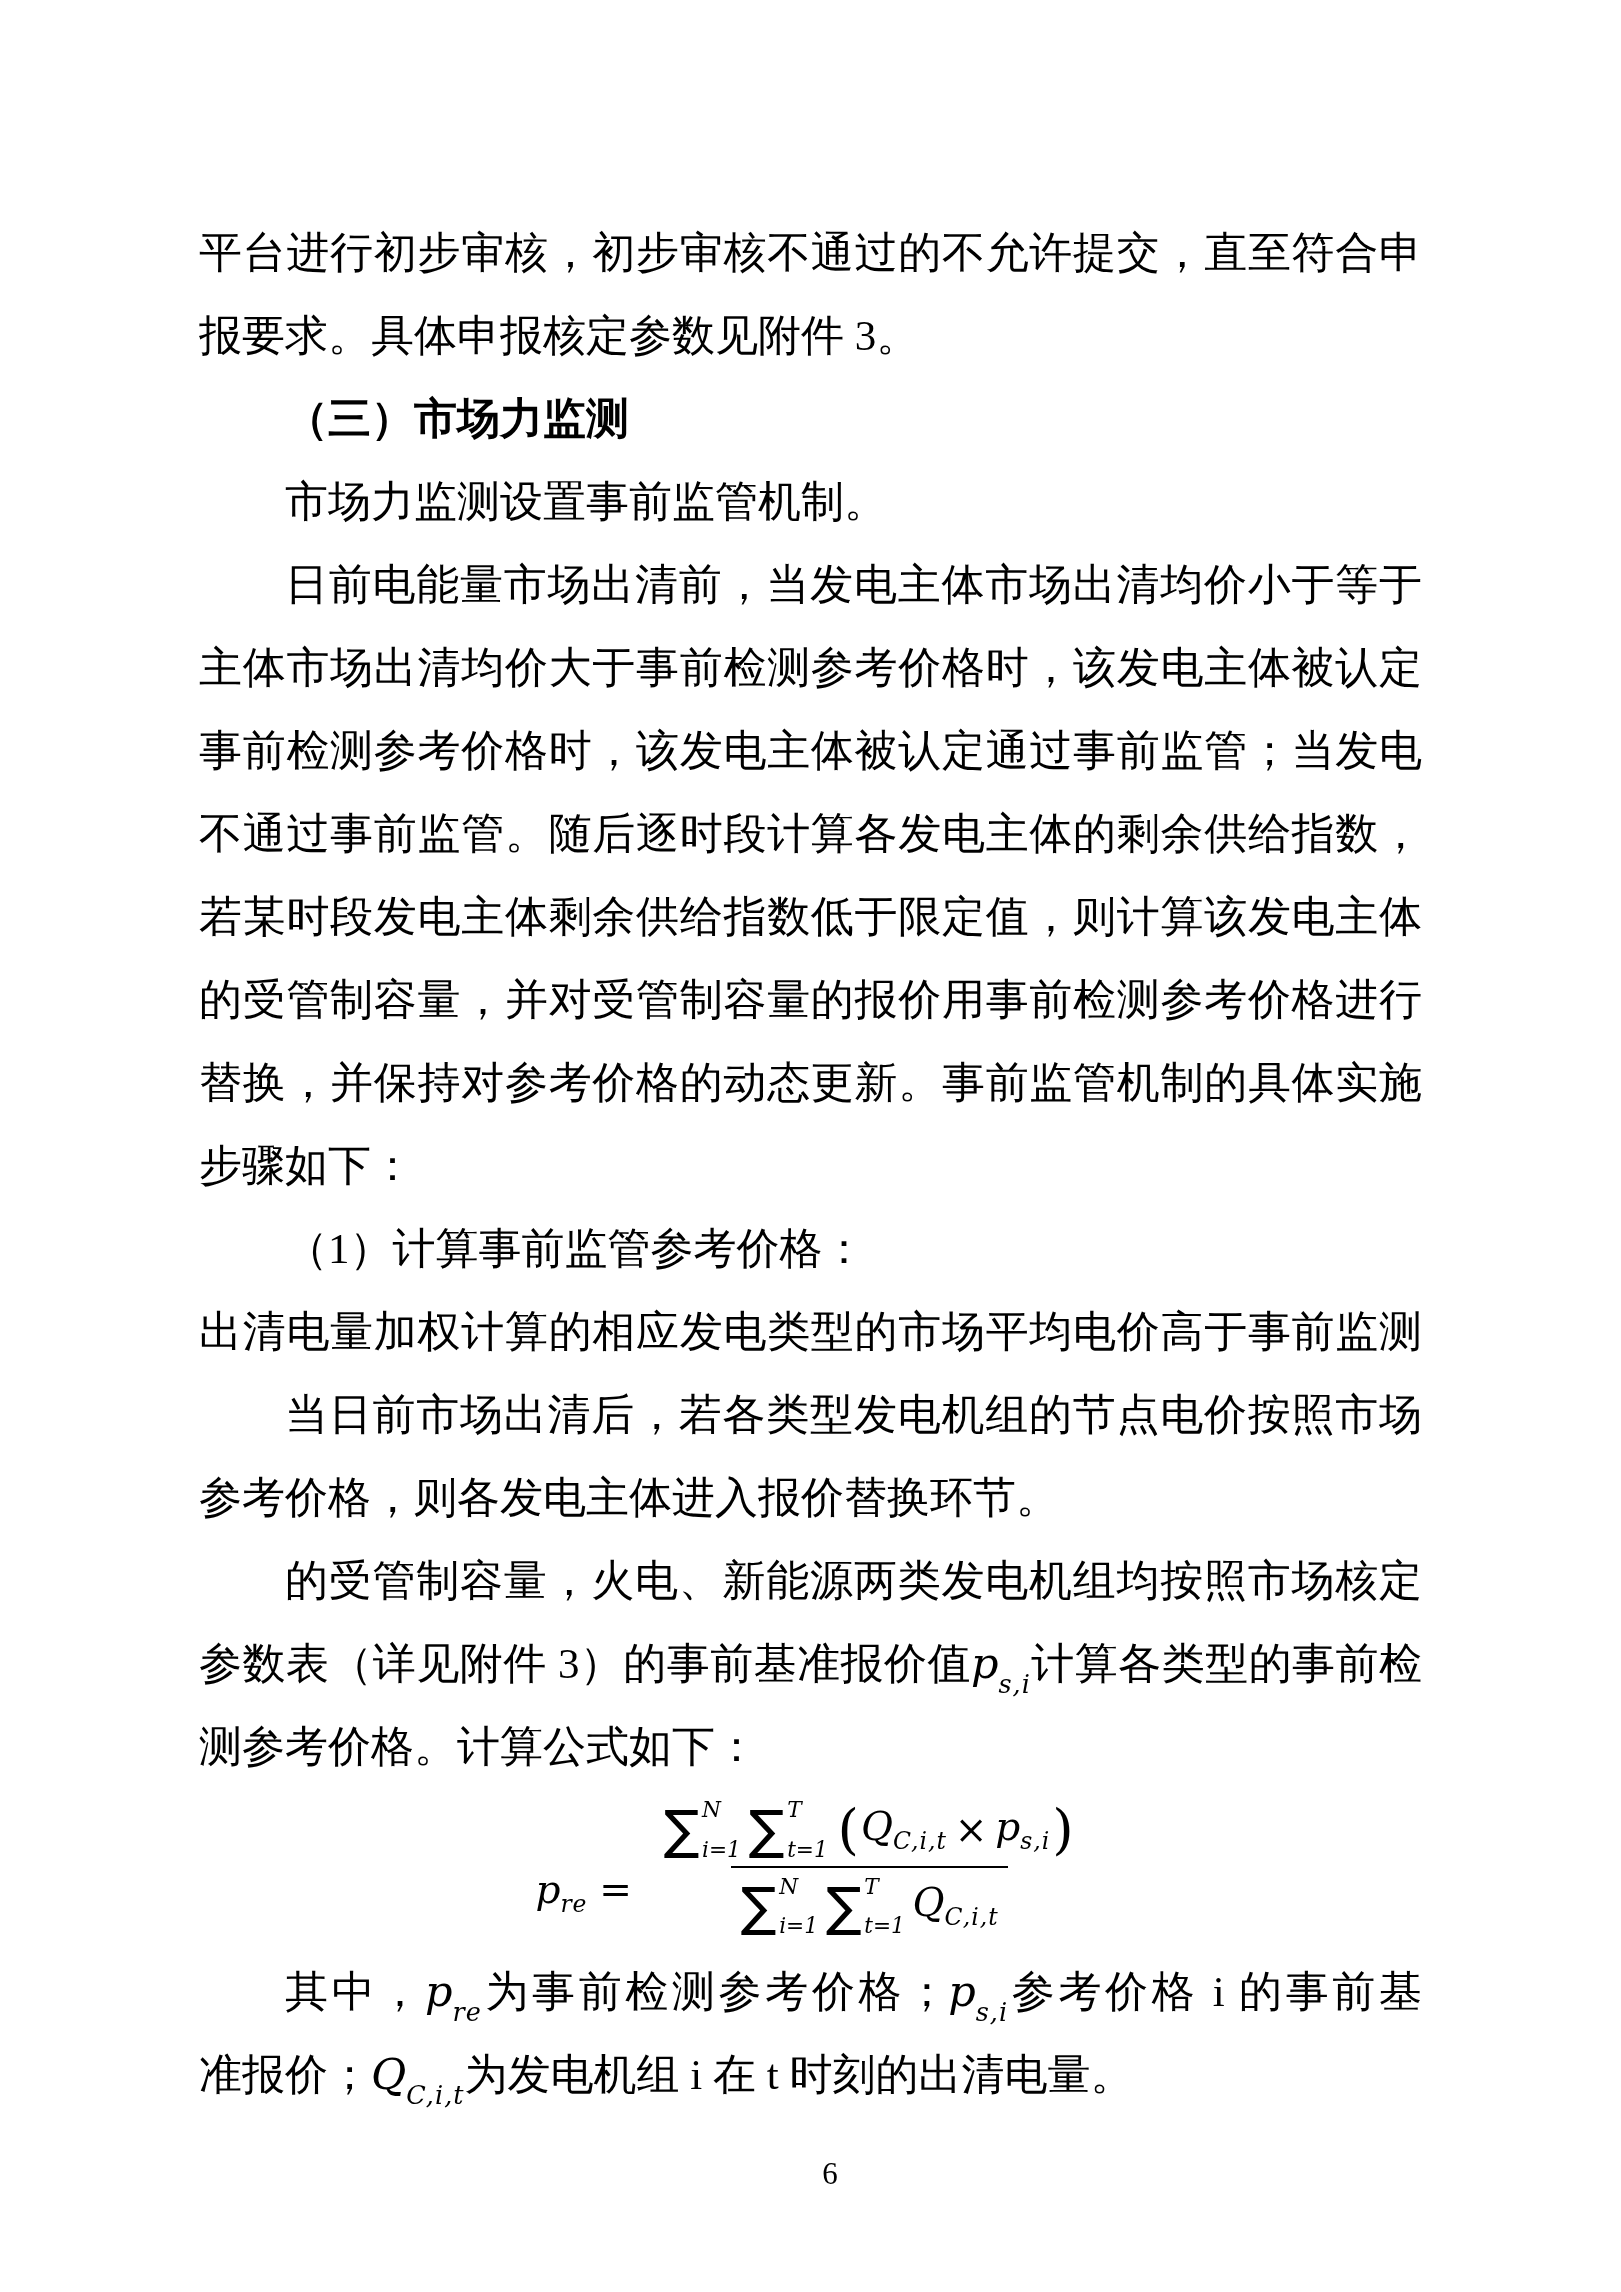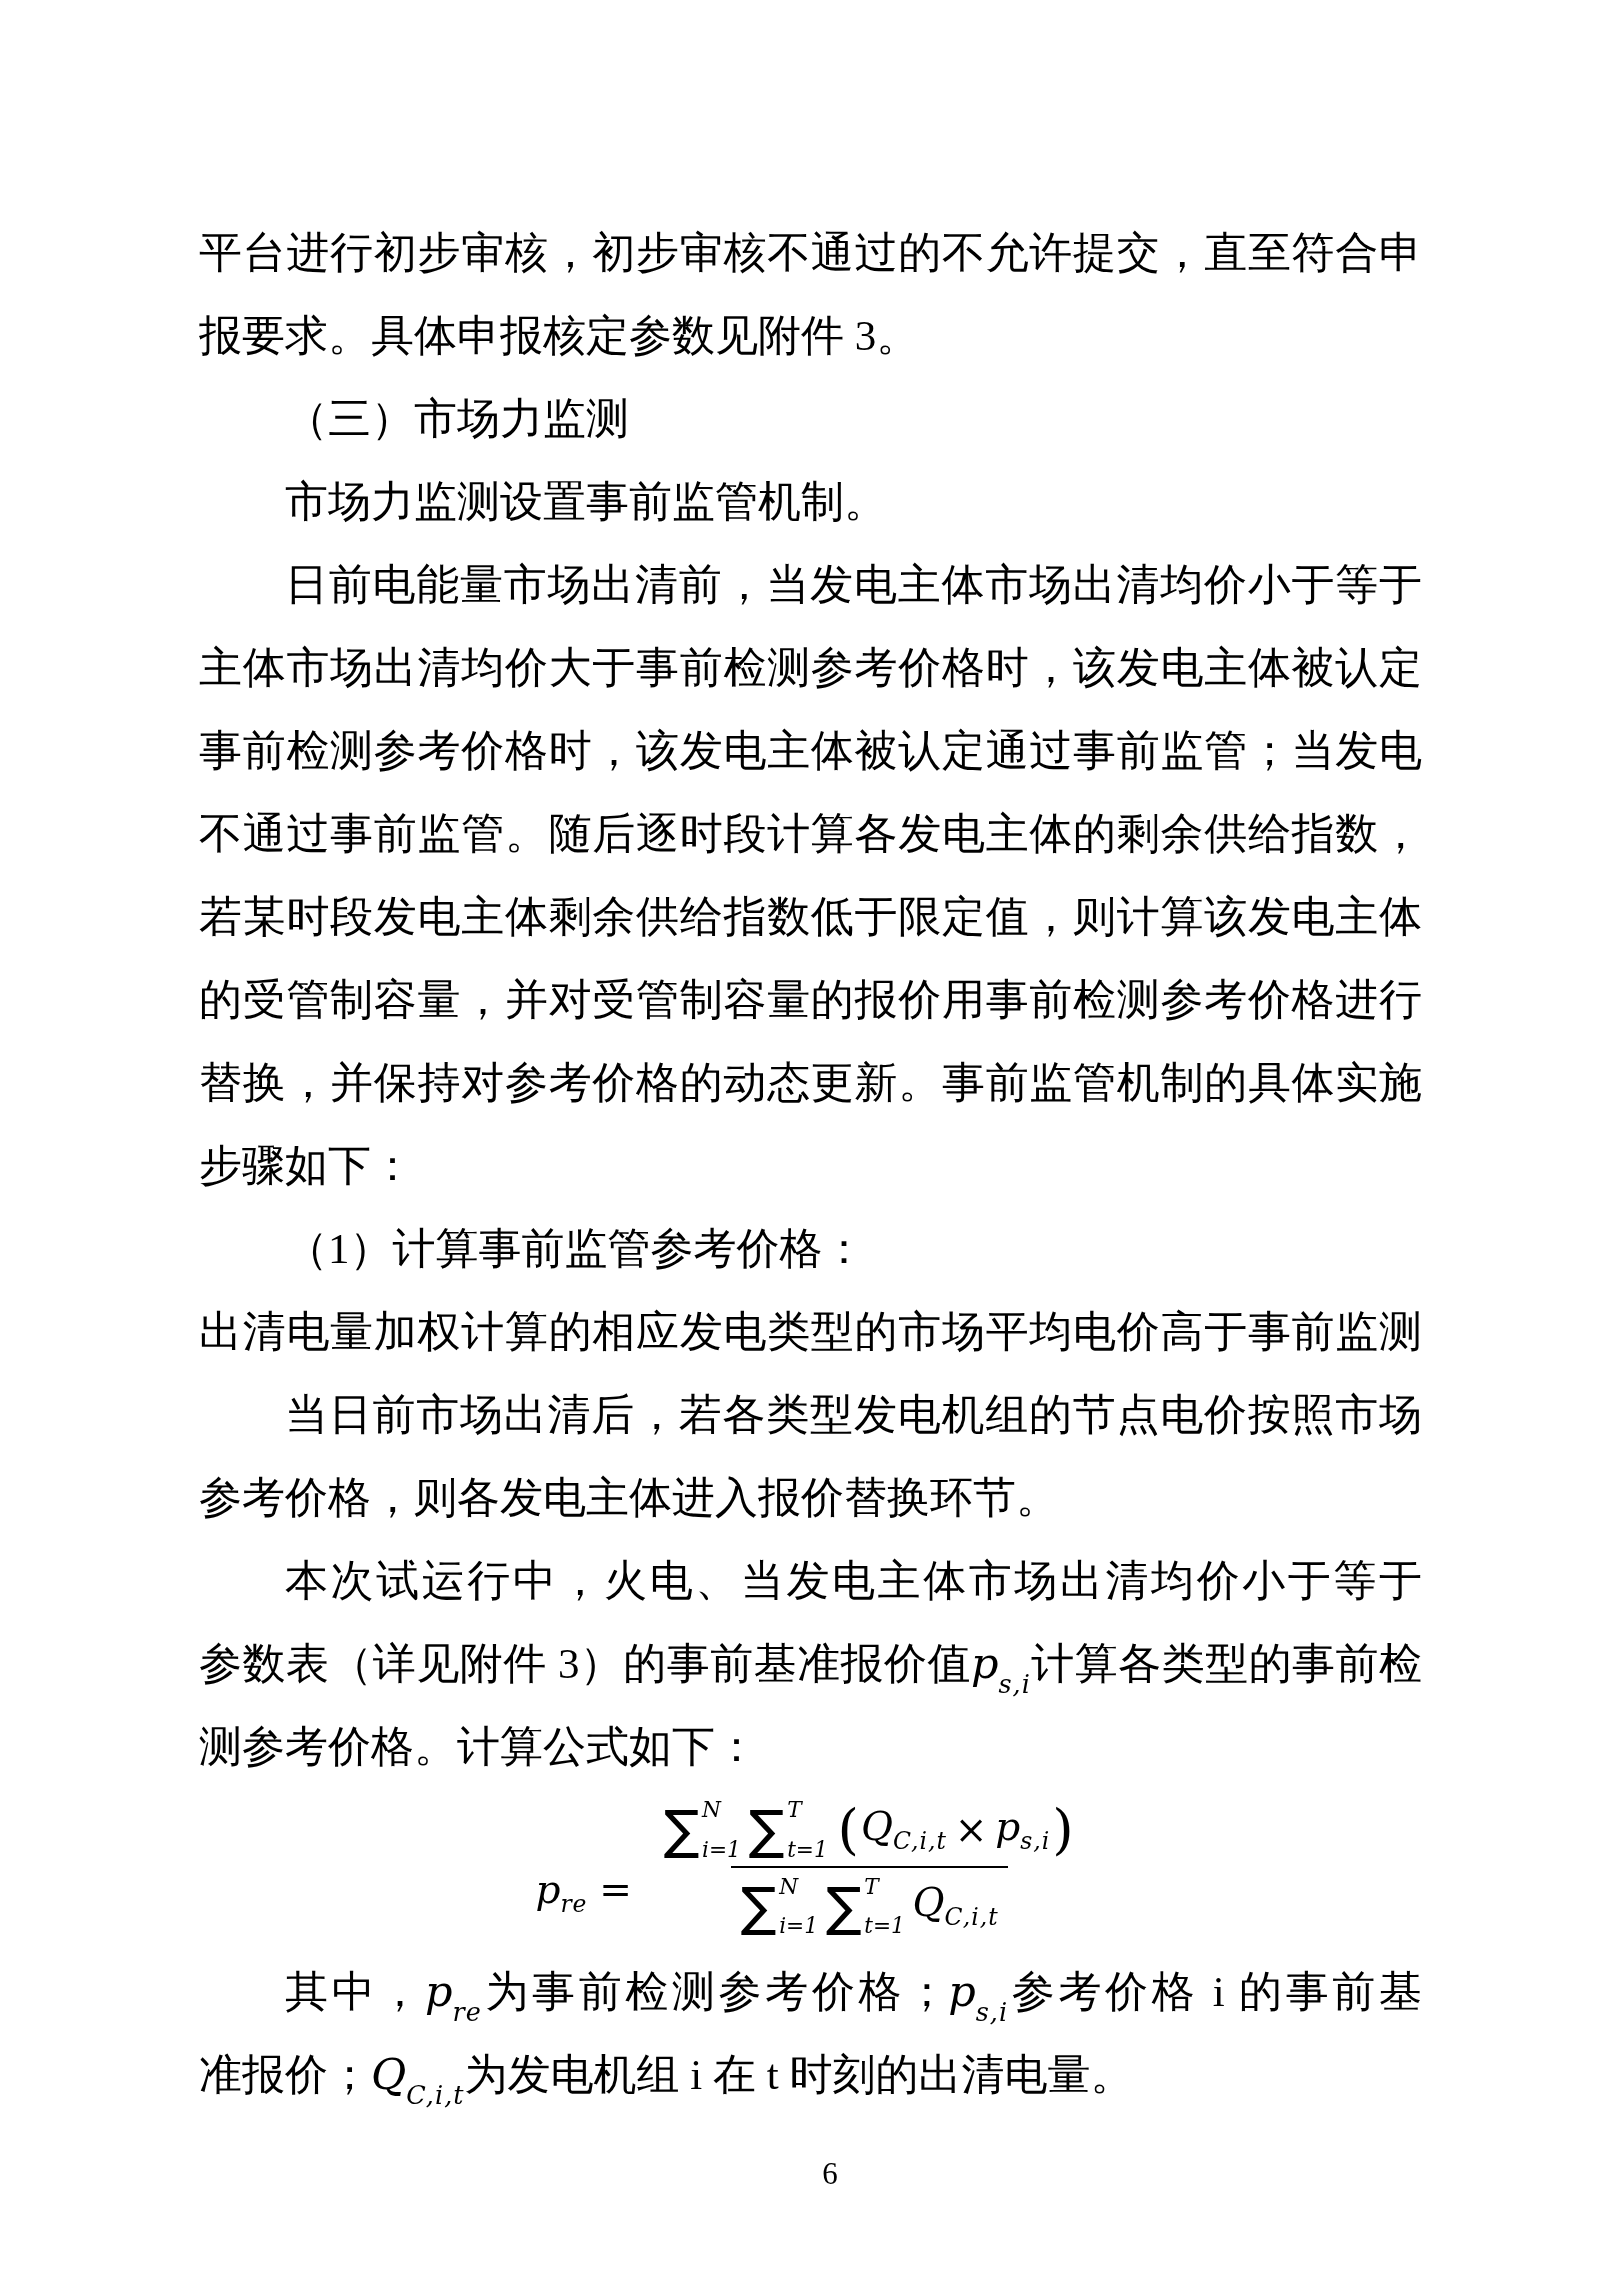--- a/index.html
+++ b/index.html
@@ -31,21 +31,21 @@
     white-space: normal;
   }
   .just {
     text-align: justify;
     text-align-last: justify;
   }
   .indent {
     text-indent: 86px;
   }
   .heading {
-    font-weight: 400;
+    font-weight: 700;
   }
   
   .mvar i {
     font-family: "DejaVu Serif", serif;
     font-style: italic;
     font-weight: 400;
   }
   .mvar sub {
     font-family: "DejaVu Serif", serif;
     font-style: italic;
@@ -156,21 +156,21 @@
     <div class="line just">事前检测参考价格时，该发电主体被认定通过事前监管；当发电</div>
     <div class="line just">不通过事前监管。随后逐时段计算各发电主体的剩余供给指数，</div>
     <div class="line just">若某时段发电主体剩余供给指数低于限定值，则计算该发电主体</div>
     <div class="line just">的受管制容量，并对受管制容量的报价用事前检测参考价格进行</div>
     <div class="line just">替换，并保持对参考价格的动态更新。事前监管机制的具体实施</div>
     <div class="line">步骤如下：</div>
     <div class="line indent">（1）计算事前监管参考价格：</div>
     <div class="line just">出清电量加权计算的相应发电类型的市场平均电价高于事前监测</div>
     <div class="line just indent">当日前市场出清后，若各类型发电机组的节点电价按照市场</div>
     <div class="line">参考价格，则各发电主体进入报价替换环节。</div>
-    <div class="line just indent">本次试运行中，火电、当发电主体市场出清均价小于等于</div>
+    <div class="line just indent">的受管制容量，火电、新能源两类发电机组均按照市场核定</div>
 
     <div class="line just">
       <span>参数表（详见附件 3）的事前基准报价值</span><span class="mvar"><i>p</i><sub>s,i</sub></span><span>计算各类型的事前检</span>
     </div>
 
     <div class="line">测参考价格。计算公式如下：</div>
 
     <div class="formula">
       <span class="lhs"><i class="fv">p</i><sub class="fsub">re</sub><span class="feq">=</span></span>
       <span class="frac">

